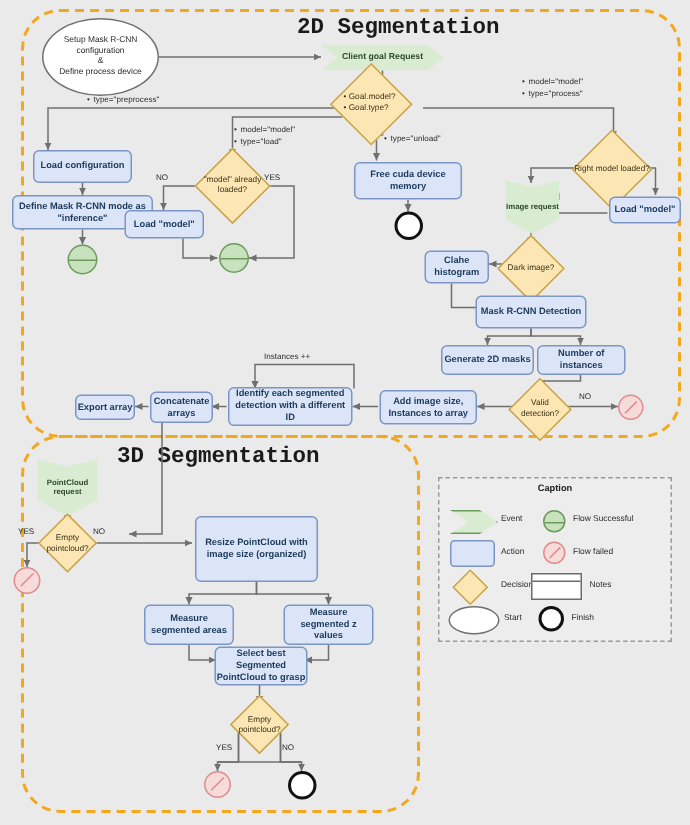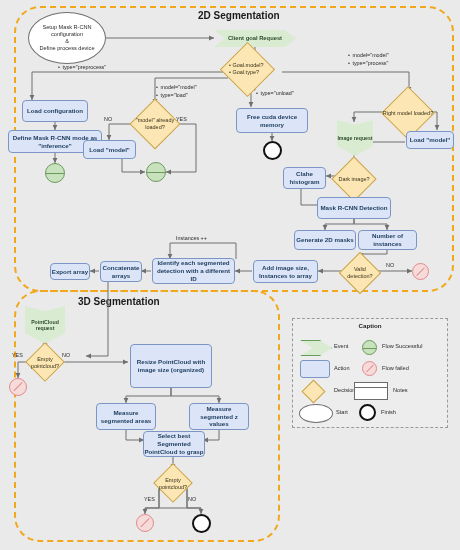--- a/index.html
+++ b/index.html
@@ -12,24 +12,25 @@
   }
   #canvas{position:absolute;left:0;top:0;width:460px;height:550px;}
   .region{
     position:absolute;
     border:2px dashed #f2a81d;
     border-radius:26px;
     box-sizing:border-box;
   }
   .region-title{
     position:absolute;
-    font-size:10px;
+    font-size:15px;
     font-weight:bold;
     color:#1a1a1a;
     white-space:nowrap;
+    font-family:Liberation Mono, monospace;
   }
   
   .node{
     position:absolute;
     box-sizing:border-box;
     display:flex;
     align-items:center;
     justify-content:center;
     text-align:center;
     font-size:6.2px;

